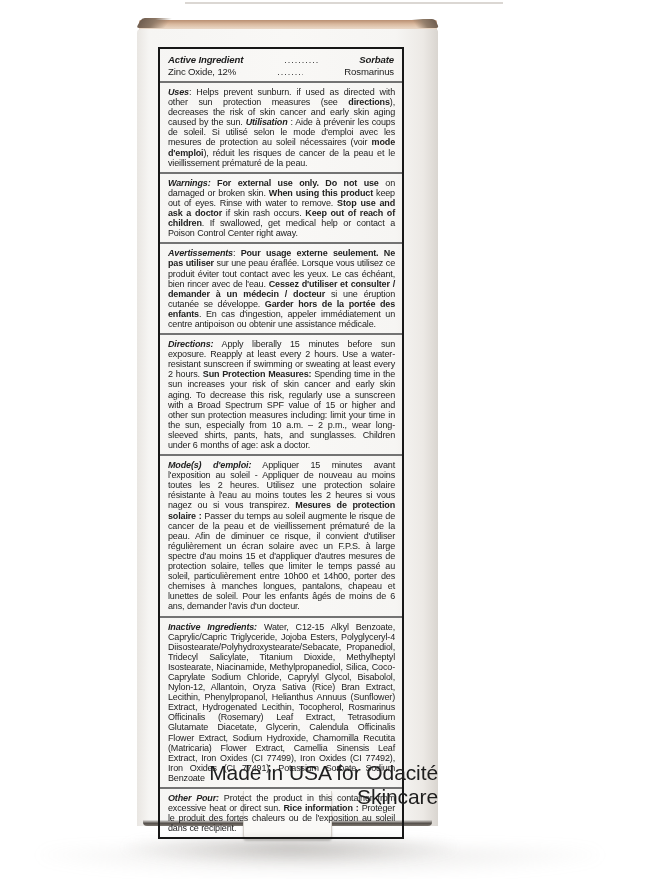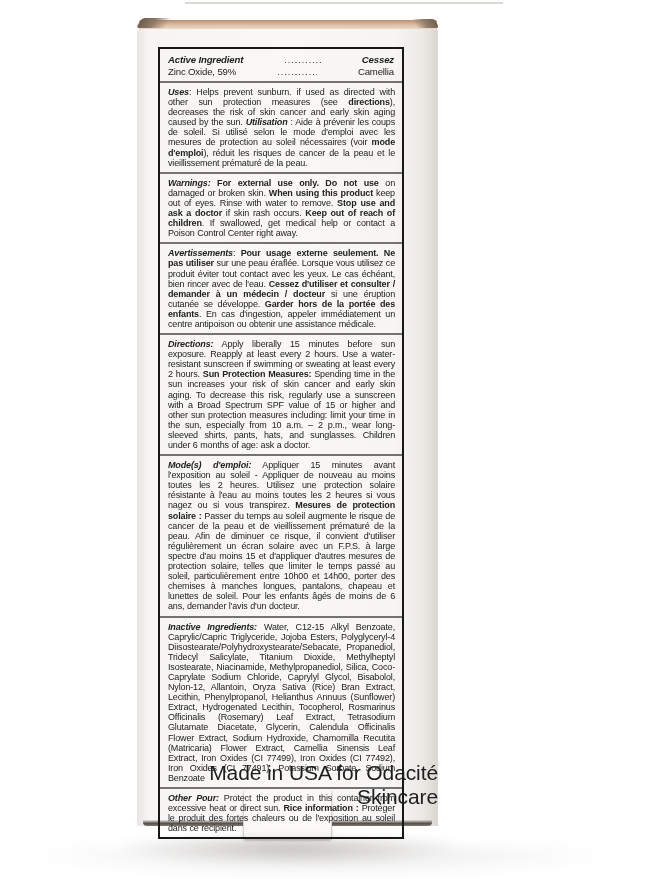--- a/index.html
+++ b/index.html
@@ -106,26 +106,26 @@
 </div>
 
 <div class="ground-shadow wide"></div>
 <div class="ground-shadow"></div>
 
 <div class="label">
   <div class="df-header">
     <div class="leader-row bi">
       <span class="lead-left">Active Ingredient</span>
       <span class="leader">................................................................................................................................................................</span>
-      <span class="lead-right">Cessez</span>
+      <span class="lead-right">Sorbate</span>
     </div>
     <div class="leader-row">
-      <span class="lead-left">Zinc Oxide, 59%</span>
+      <span class="lead-left">Zinc Oxide, 12%</span>
       <span class="leader">................................................................................................................................................................</span>
-      <span class="lead-right">Camellia</span>
+      <span class="lead-right">Rosmarinus</span>
     </div>
   </div>
   <div id="sections-host">
       <div class="df-section">
         <p class="df-p"><span class="seg-bi">Uses</span><span>: Helps prevent sunburn. if used as directed with other sun protection measures (see </span><span class="seg-b">directions</span><span>), decreases the risk of skin cancer and early skin aging caused by the sun. </span><span class="seg-bi">Utilisation</span><span> : Aide à prévenir les coups de soleil. Si utilisé selon le mode d'emploi avec les mesures de protection au soleil nécessaires (voir </span><span class="seg-b">mode d'emploi</span><span>), réduit les risques de cancer de la peau et le vieillissement prématuré de la peau.</span></p>
       </div>
       <div class="df-section">
         <p class="df-p"><span class="seg-bi">Warnings:</span><span> </span><span class="seg-b">For external use only. Do not use</span><span> on damaged or broken skin. </span><span class="seg-b">When using this product</span><span> keep out of eyes. Rinse with water to remove. </span><span class="seg-b">Stop use and ask a doctor</span><span> if skin rash occurs. </span><span class="seg-b">Keep out of reach of children</span><span>. If swallowed, get medical help or contact a Poison Control Center right away.</span></p>
       </div>
       <div class="df-section">

